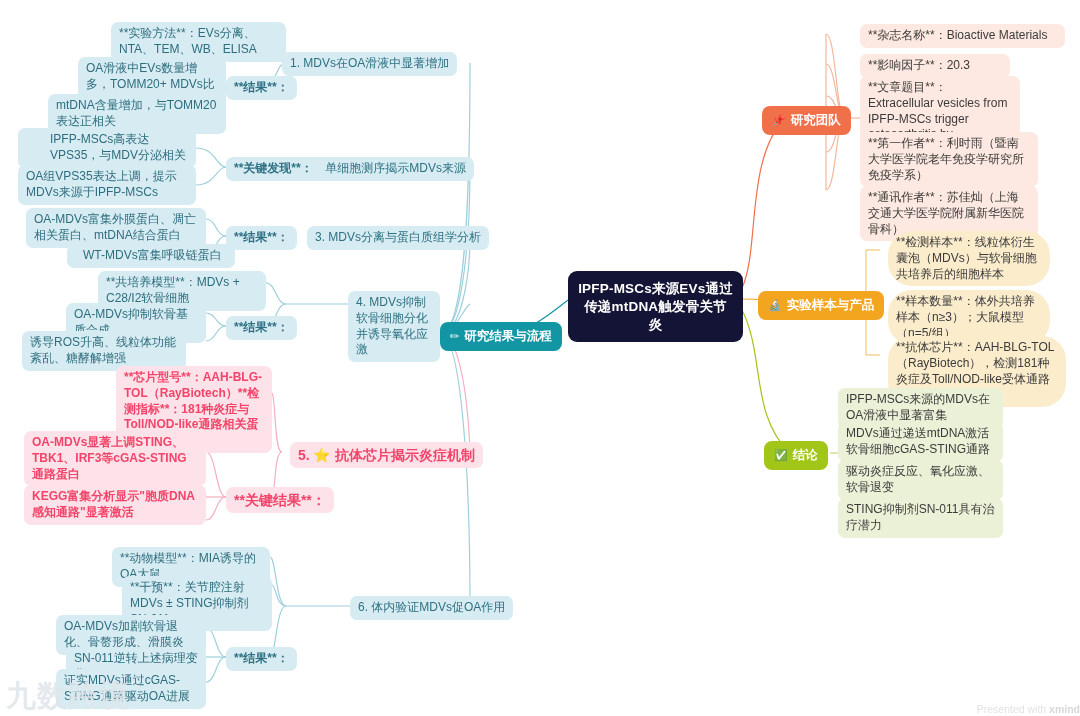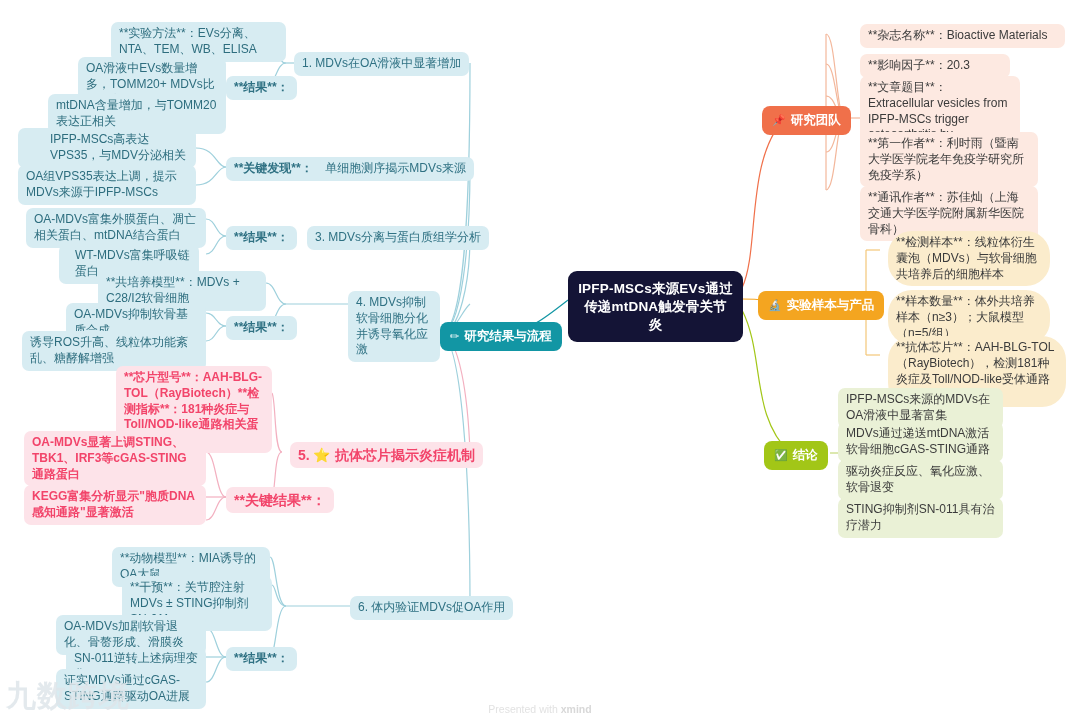--- a/index.html
+++ b/index.html
@@ -115,21 +115,21 @@
     color: #dfe6ea;
     font-weight: bold;
     letter-spacing: 1px;
     opacity: .85;
     user-select: none;
   }
   .wm-foot {
     position: absolute;
     left: 0; top: 703px;
     width: 1080px;
-    text-align: center;
+    text-align: right;
     font-size: 10.5px;
     color: #e2e2e2;
     user-select: none;
   }
   .wm-foot b { color: #d8d8d8; }
 </style>
 </head>
 <body>
 
 <div id="canvas">
@@ -213,41 +213,41 @@
     </g>
   </svg>
 
   <div class="node central" style="left:568px; top:271px; width:175px;">IPFP-MSCs来源EVs通过传递mtDNA触发骨关节炎</div>
 
   <div class="node chip teal" style="left:440px; top:322px;">
     <span class="chip-ico">✏</span>
     <span>研究结果与流程</span>
   </div>
 
-  <div class="node blue-main" style="left:294px; top:52px;text-align:right;">1. MDVs在OA滑液中显著增加</div>
+  <div class="node blue-main" style="left:282px; top:52px;text-align:right;">1. MDVs在OA滑液中显著增加</div>
   <div class="node blue" style="left:111px; top:22px; width:175px;">**实验方法**：EVs分离、NTA、TEM、WB、ELISA</div>
   <div class="node blue-mid" style="left:226px; top:76px;">**结果**：</div>
   <div class="node blue" style="left:78px; top:57px; width:148px;">OA滑液中EVs数量增多，TOMM20+ MDVs比例升高</div>
   <div class="node blue" style="left:48px; top:94px; width:178px;">mtDNA含量增加，与TOMM20表达正相关</div>
 
   <div class="node blue-main" style="left:304px; top:157px;">2. 单细胞测序揭示MDVs来源</div>
   <div class="node blue-mid" style="left:226px; top:157px;">**关键发现**：</div>
   <div class="node blue" style="left:18px; top:128px; width:178px;padding-left:32px;">IPFP-MSCs高表达VPS35，与MDV分泌相关</div>
   <div class="node blue" style="left:18px; top:165px; width:178px;">OA组VPS35表达上调，提示MDVs来源于IPFP-MSCs</div>
 
   <div class="node blue-main" style="left:296px; top:226px;margin-left:11px;">3. MDVs分离与蛋白质组学分析</div>
   <div class="node blue-mid" style="left:226px; top:226px;">**结果**：</div>
   <div class="node blue" style="left:26px; top:208px; width:180px;">OA-MDVs富集外膜蛋白、凋亡相关蛋白、mtDNA结合蛋白</div>
-  <div class="node blue" style="left:59px; top:244px; width:140px;padding-left:16px;">WT-MDVs富集呼吸链蛋白</div>
+  <div class="node blue" style="left:67px; top:244px; width:168px;padding-left:16px;">WT-MDVs富集呼吸链蛋白</div>
 
   <div class="node blue-main" style="left:348px; top:291px; width:92px; white-space:pre-wrap;">4. MDVs抑制软骨细胞分化并诱导氧化应激</div>
   <div class="node blue" style="left:98px; top:271px; width:168px;">**共培养模型**：MDVs + C28/I2软骨细胞</div>
   <div class="node blue-mid" style="left:226px; top:316px;">**结果**：</div>
   <div class="node blue" style="left:66px; top:303px; width:140px;">OA-MDVs抑制软骨基质合成</div>
-  <div class="node blue" style="left:22px; top:331px; width:184px;">诱导ROS升高、线粒体功能紊乱、糖酵解增强</div>
+  <div class="node blue" style="left:22px; top:331px; width:164px;">诱导ROS升高、线粒体功能紊乱、糖酵解增强</div>
 
   <div class="node pink-main" style="left:290px; top:442px;">5. ⭐ 抗体芯片揭示炎症机制</div>
   <div class="node pink" style="left:116px; top:366px; width:156px;">**芯片型号**：AAH-BLG-TOL（RayBiotech）**检测指标**：181种炎症与Toll/NOD-like通路相关蛋白</div>
   <div class="node pink-main" style="left:226px; top:487px;">**关键结果**：</div>
   <div class="node pink" style="left:24px; top:431px; width:182px;">OA-MDVs显著上调STING、TBK1、IRF3等cGAS-STING通路蛋白</div>
   <div class="node pink" style="left:24px; top:485px; width:182px;">KEGG富集分析显示"胞质DNA感知通路"显著激活</div>
 
   <div class="node blue-main" style="left:350px; top:596px;">6. 体内验证MDVs促OA作用</div>
   <div class="node blue" style="left:112px; top:547px; width:158px;">**动物模型**：MIA诱导的OA大鼠</div>
   <div class="node blue" style="left:122px; top:576px; width:150px;">**干预**：关节腔注射MDVs ± STING抑制剂SN-011</div>

